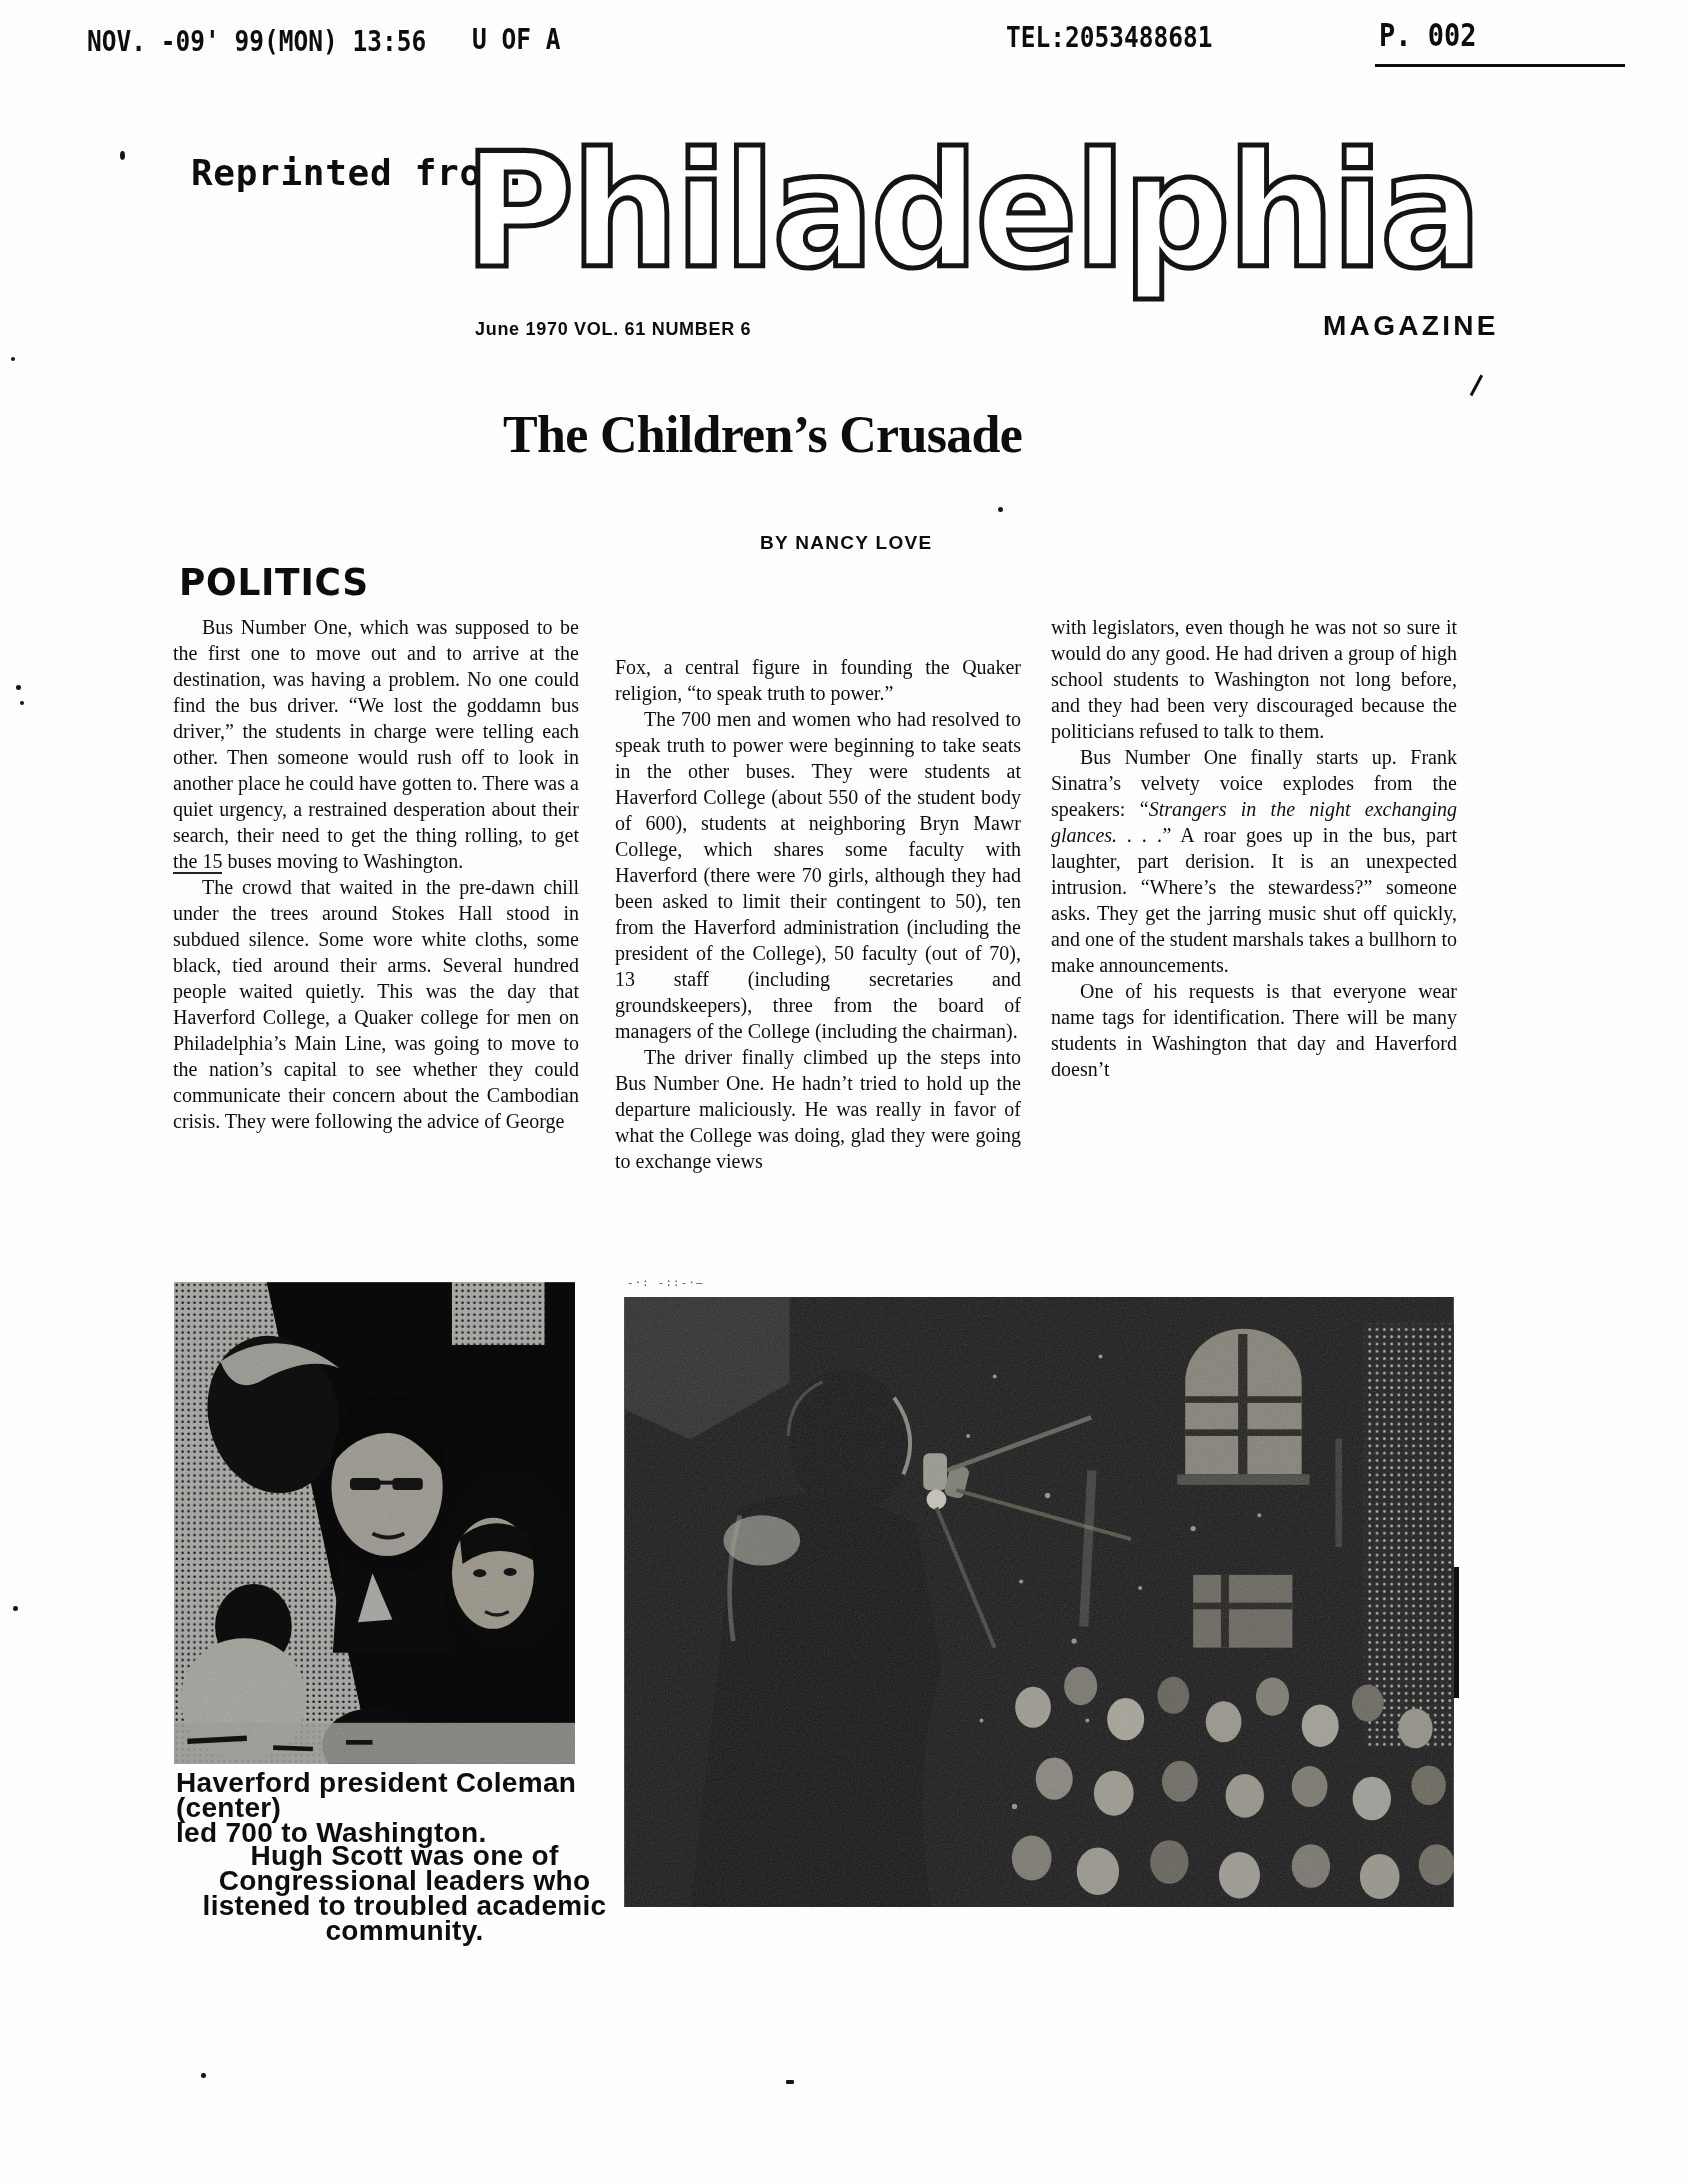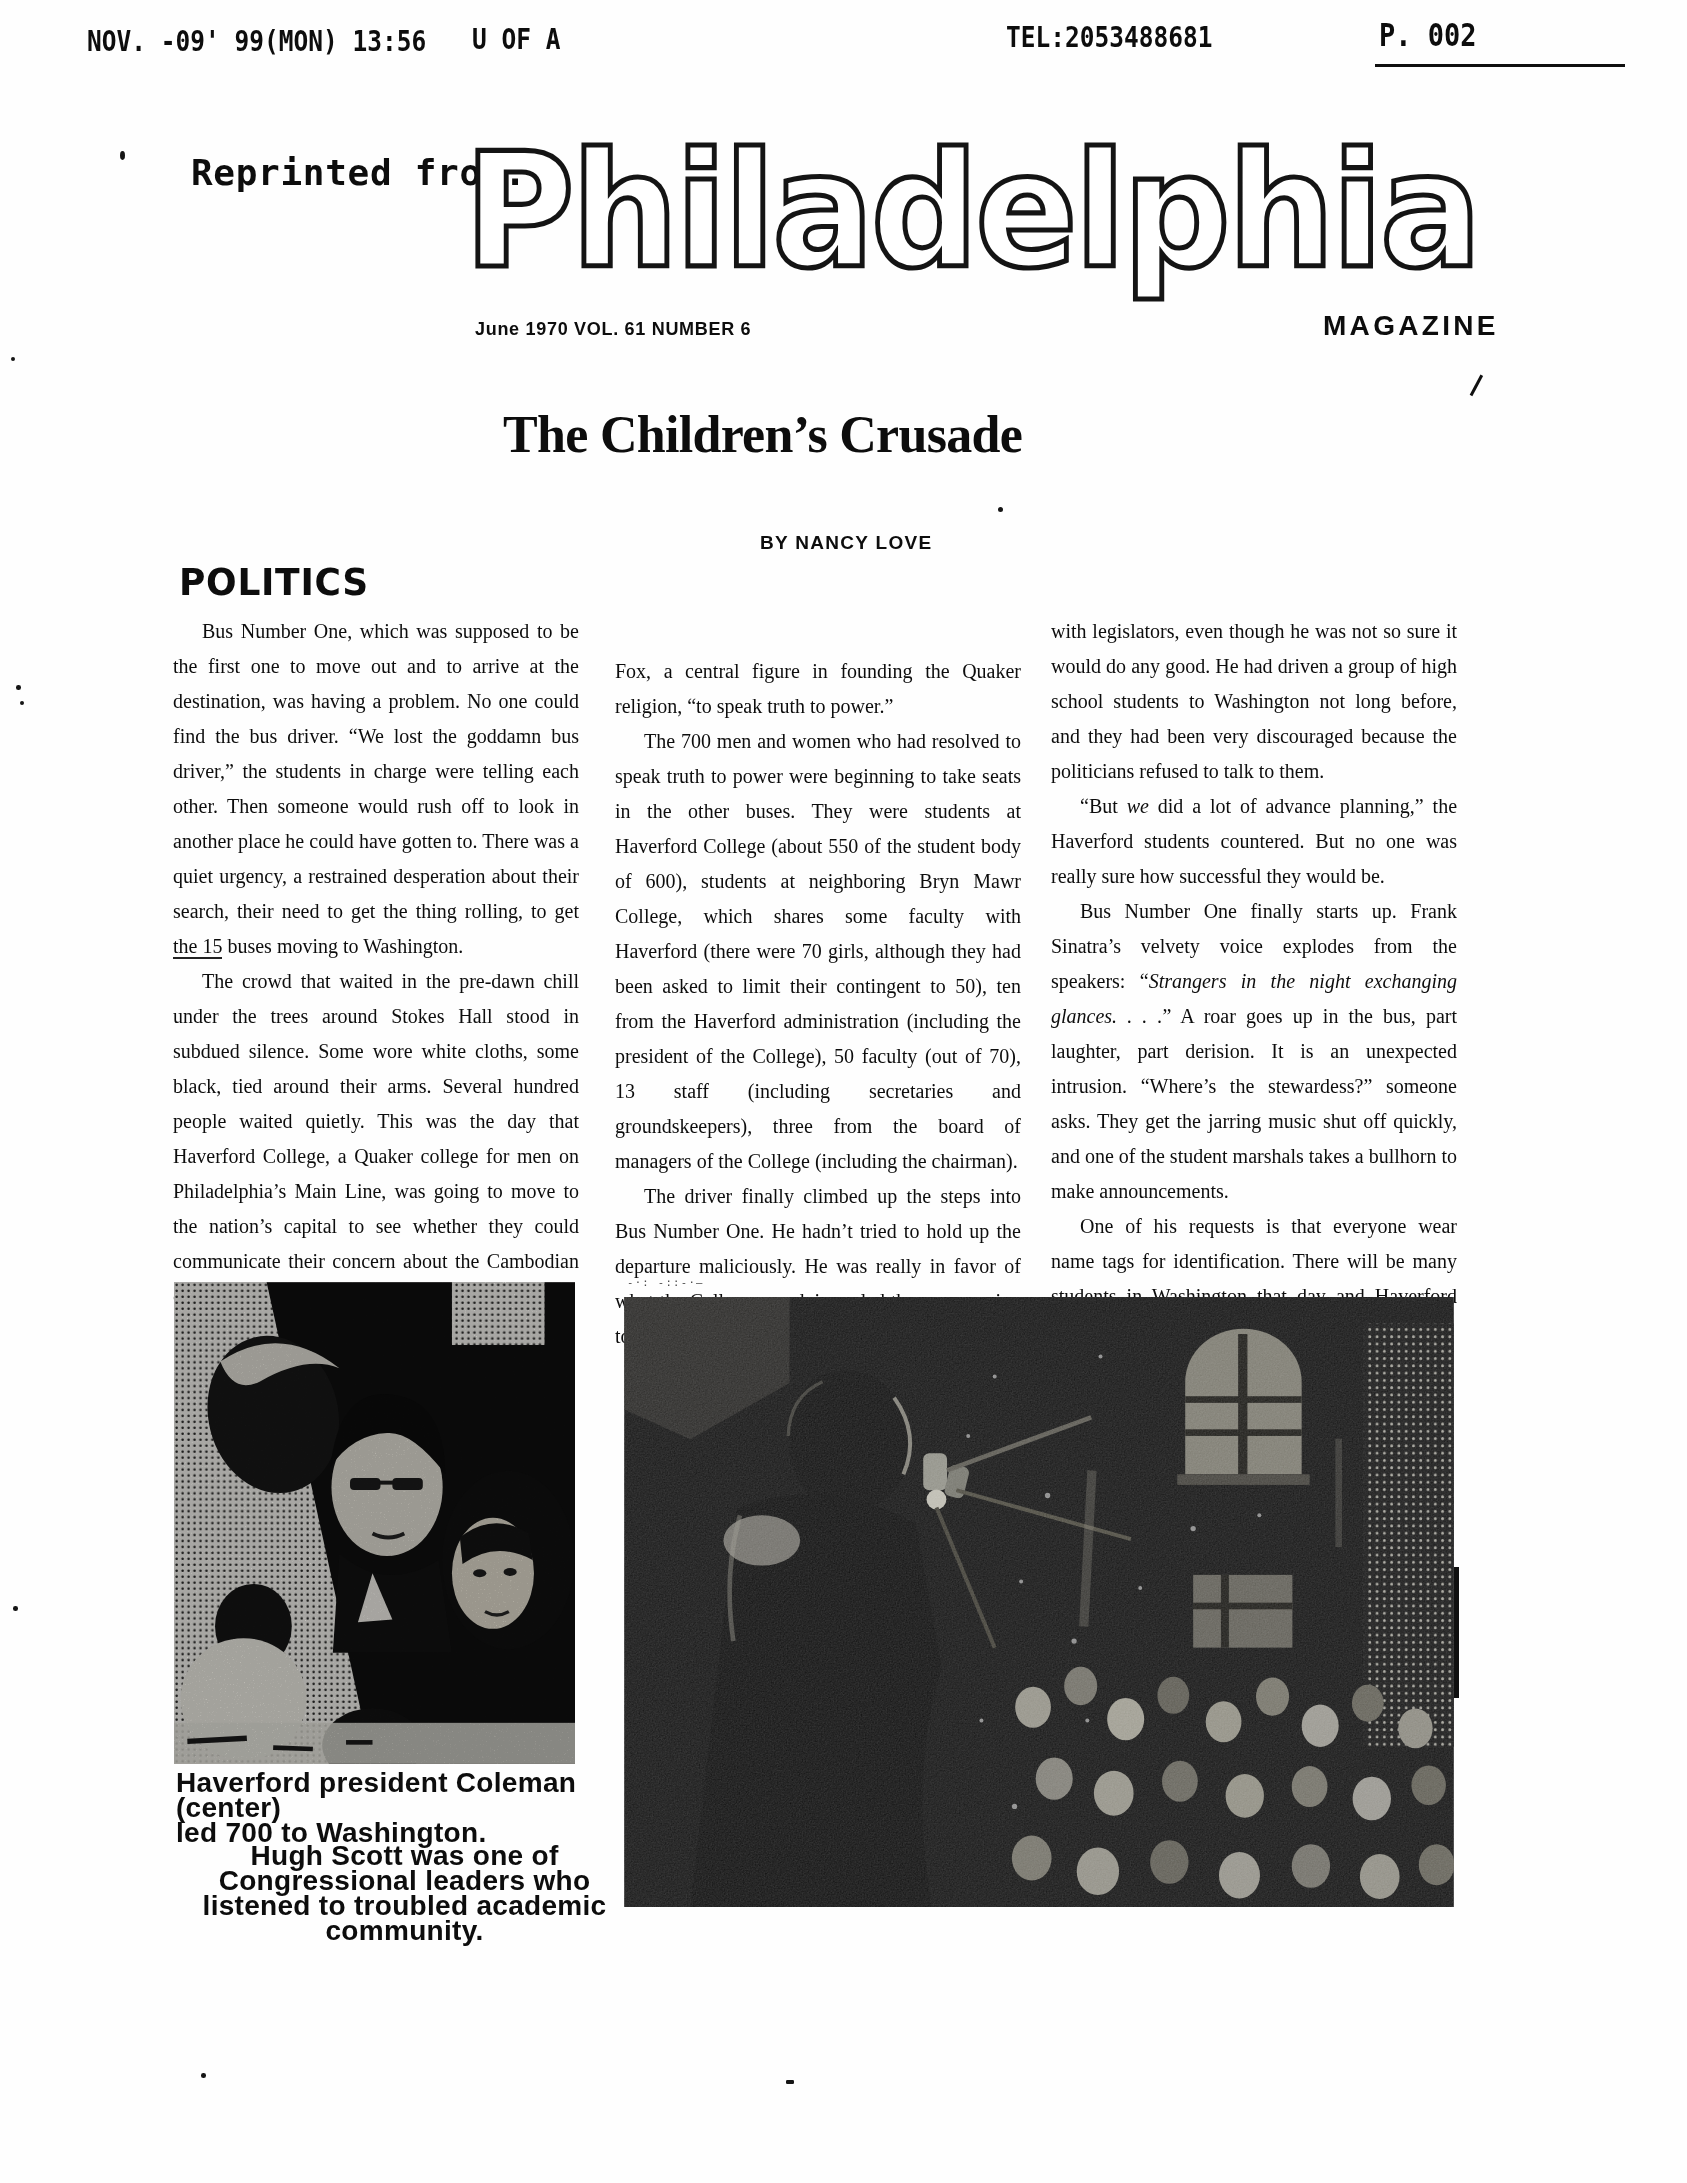--- a/index.html
+++ b/index.html
@@ -20,21 +20,21 @@
          letter-spacing:0.7px;white-space:nowrap;}
   .magazine{font-family:"Liberation Sans",sans-serif;font-weight:bold;font-size:28px;
             letter-spacing:3.3px;white-space:nowrap;margin-left:10px;}
   
   .title{font-family:"Liberation Serif",serif;font-weight:bold;font-size:52px;
          letter-spacing:-0.7px;white-space:nowrap;}
   .byline{font-family:"Liberation Sans",sans-serif;font-weight:bold;font-size:19px;
           letter-spacing:1.3px;white-space:nowrap;margin-left:36px;}
   .politics{font-family:"DejaVu Sans",sans-serif;font-weight:bold;font-size:36px;
             letter-spacing:0.7px;transform:scaleY(1.05);transform-origin:top left;white-space:nowrap;}
-  .col{width:406px;font-size:20px;line-height:35px;text-align:justify;
+  .col{width:406px;font-size:20px;line-height:26px;text-align:justify;
        hyphens:auto;-webkit-hyphens:auto;}
   .col p{margin:0;text-indent:29px;}
   .col p.noindent{text-indent:0;}
   .it{font-style:italic;}
   .u15{border-bottom:2.6px solid #222;padding-bottom:0px;}
   
   .cap{font-family:"Liberation Sans",sans-serif;font-weight:bold;font-size:28px;
        line-height:25px;letter-spacing:0.3px;}
   .cap.right{text-align:center;}
   
@@ -70,21 +70,20 @@
   </div>
 
   <div class="abs col" style="left:615px;top:614px;margin-top:40px;">
     <p class="noindent">Fox, a central figure in founding the Quaker religion, “to speak truth to power.”</p>
     <p>The 700 men and women who had resolved to speak truth to power were beginning to take seats in the other buses. They were students at Haverford College (about 550 of the student body of 600), students at neighboring Bryn Mawr College, which shares some faculty with Haverford (there were 70 girls, although they had been asked to limit their contingent to 50), ten from the Haverford administration (including the president of the College), 50 faculty (out of 70), 13 staff (including secretaries and groundskeepers), three from the board of managers of the College (including the chairman).</p>
     <p>The driver finally climbed up the steps into Bus Number One. He hadn’t tried to hold up the departure maliciously. He was really in favor of what the College was doing, glad they were going to exchange views</p>
   </div>
 
   <div class="abs col" style="left:1051px;top:614px;">
     <p class="noindent">with legislators, even though he was not so sure it would do any good. He had driven a group of high school students to Washington not long before, and they had been very discouraged because the politicians refused to talk to them.</p>
-    <p><span>“But </span><span class="it">we</span><span> did a lot of advance planning,” the Haverford students countered. But no one was really sure how successful they would be.</span></p>
     <p><span>Bus Number One finally starts up. Frank Sinatra’s velvety voice explodes from the speakers: “</span><span class="it">Strangers in the night exchanging glances. . . .</span><span>” A roar goes up in the bus, part laughter, part derision. It is an unexpected intrusion. “Where’s the stewardess?” someone asks. They get the jarring music shut off quickly, and one of the student marshals takes a bullhorn to make announcements.</span></p>
     <p>One of his requests is that everyone wear name tags for identification. There will be many students in Washington that day and Haverford doesn’t</p>
   </div>
 
   <div class="abs" style="left:174px;top:1282px;">
     <svg class="photo" width="401" height="482" viewBox="0 0 606 728" xmlns="http://www.w3.org/2000/svg">
       <defs>
         <pattern id="ht" width="9" height="9" patternUnits="userSpaceOnUse">
           <rect width="9" height="9" fill="#e9e8e3"></rect>
           <circle cx="4" cy="4" r="1.9" fill="#262626"></circle>

